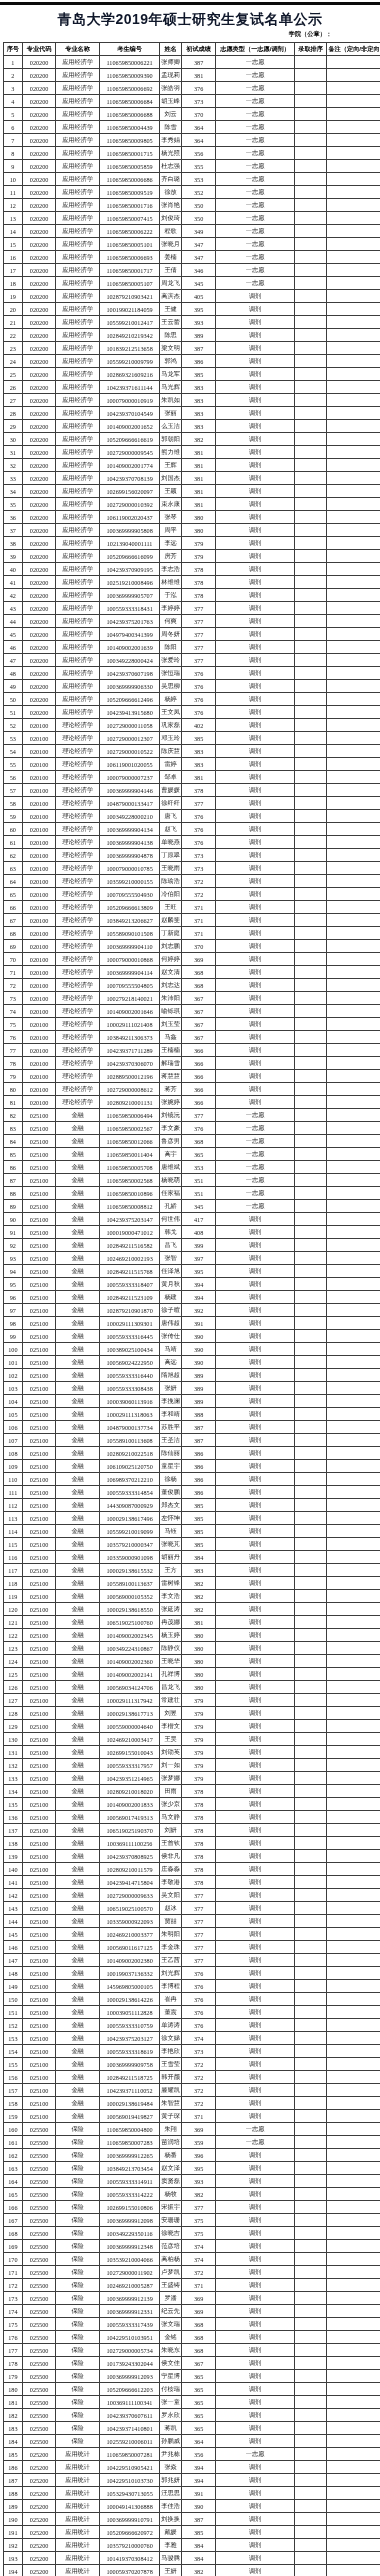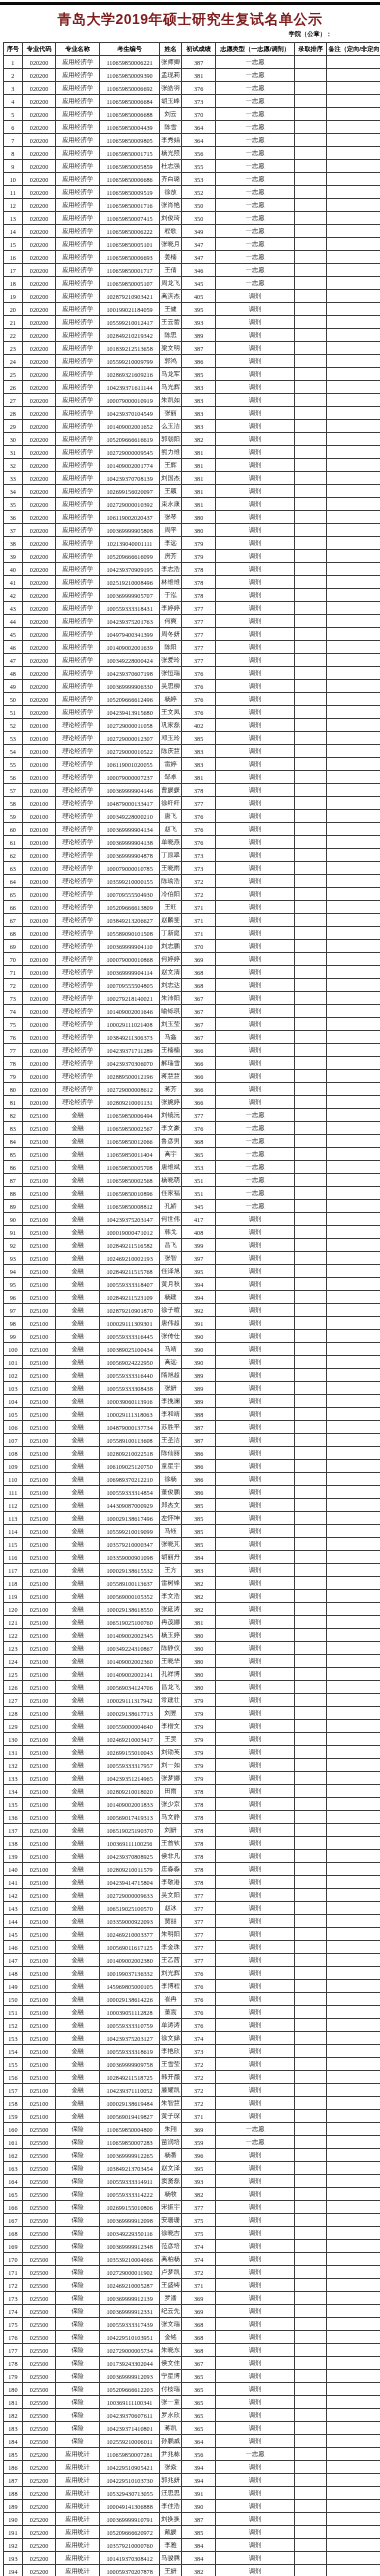--- a/index.html
+++ b/index.html
@@ -1,19 +1,19 @@
 <!DOCTYPE html>
 <html style="font-size:8.2px"><head>
 <meta charset="utf-8">
 <style>
   html,body{margin:0;padding:0;background:#ffffff;}
   body{width:380px;font-family:"Liberation Serif","DejaVu Serif",serif;color:#1b1b1b;}
   .top-bar{height:3.6px;background:#0a0a0a;margin-top:1.5px;}
   .title{font-family:"Liberation Sans","DejaVu Sans",sans-serif;font-weight:bold;font-size:14px;
-         text-align:center;margin:5.7px 0 1.5px 0;color:#7f1d1d;letter-spacing:0.5px;}
+         text-align:center;margin:5.7px 0 1.5px 0;color:#0f172a;letter-spacing:0.5px;}
   .stamp{font-family:"Liberation Sans","DejaVu Sans",sans-serif;font-weight:bold;font-size:6.2px;
          text-align:right;padding-right:48px;margin:0 0 2.6px 0;color:#111;}
   table{border-collapse:collapse;table-layout:fixed;margin-left:2.6px;width:375px;}
   th,td{border-left:0.5px solid #3c3c3c;border-right:0.5px solid #3c3c3c;
         border-top:1px solid #3c3c3c;border-bottom:1px solid #3c3c3c;
         text-align:center;vertical-align:middle;overflow:hidden;white-space:nowrap;padding:0;}
   th{height:12.4px;font-size:6.2px;font-family:"Liberation Sans","DejaVu Sans",sans-serif;
      font-weight:bold;color:#000;}
   td{height:12px;font-size:6.2px;}
   th:nth-child(1),td:nth-child(1){width:18.5px;}

